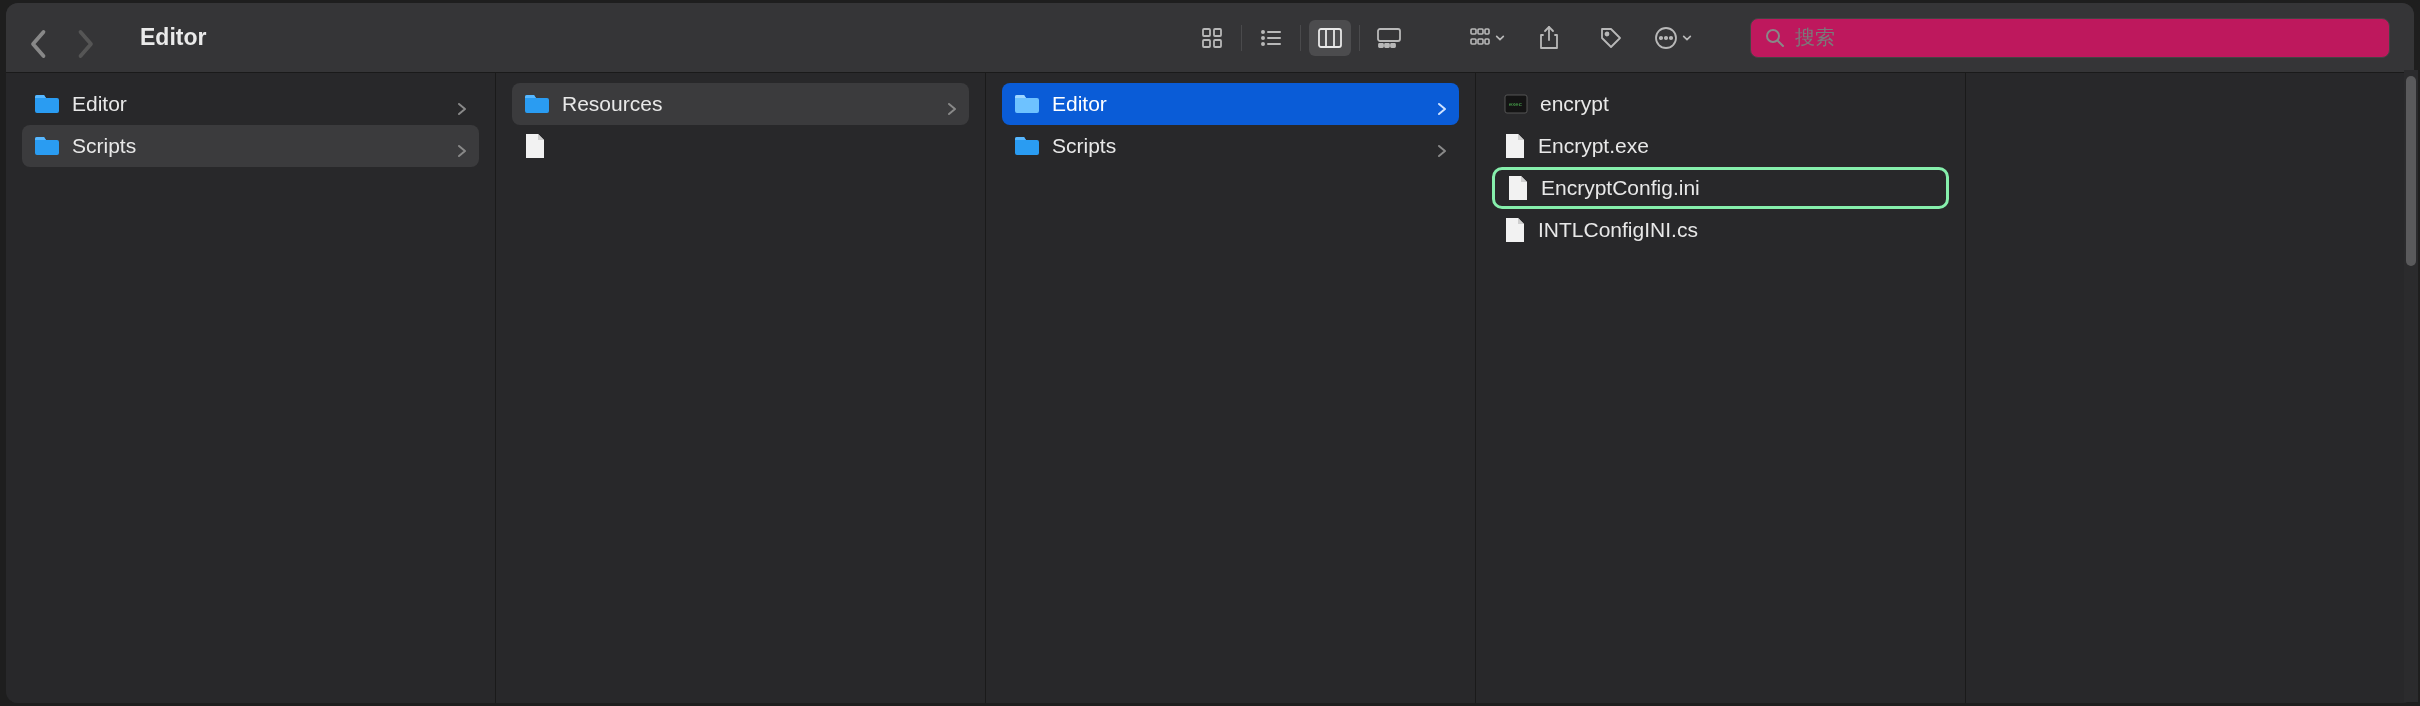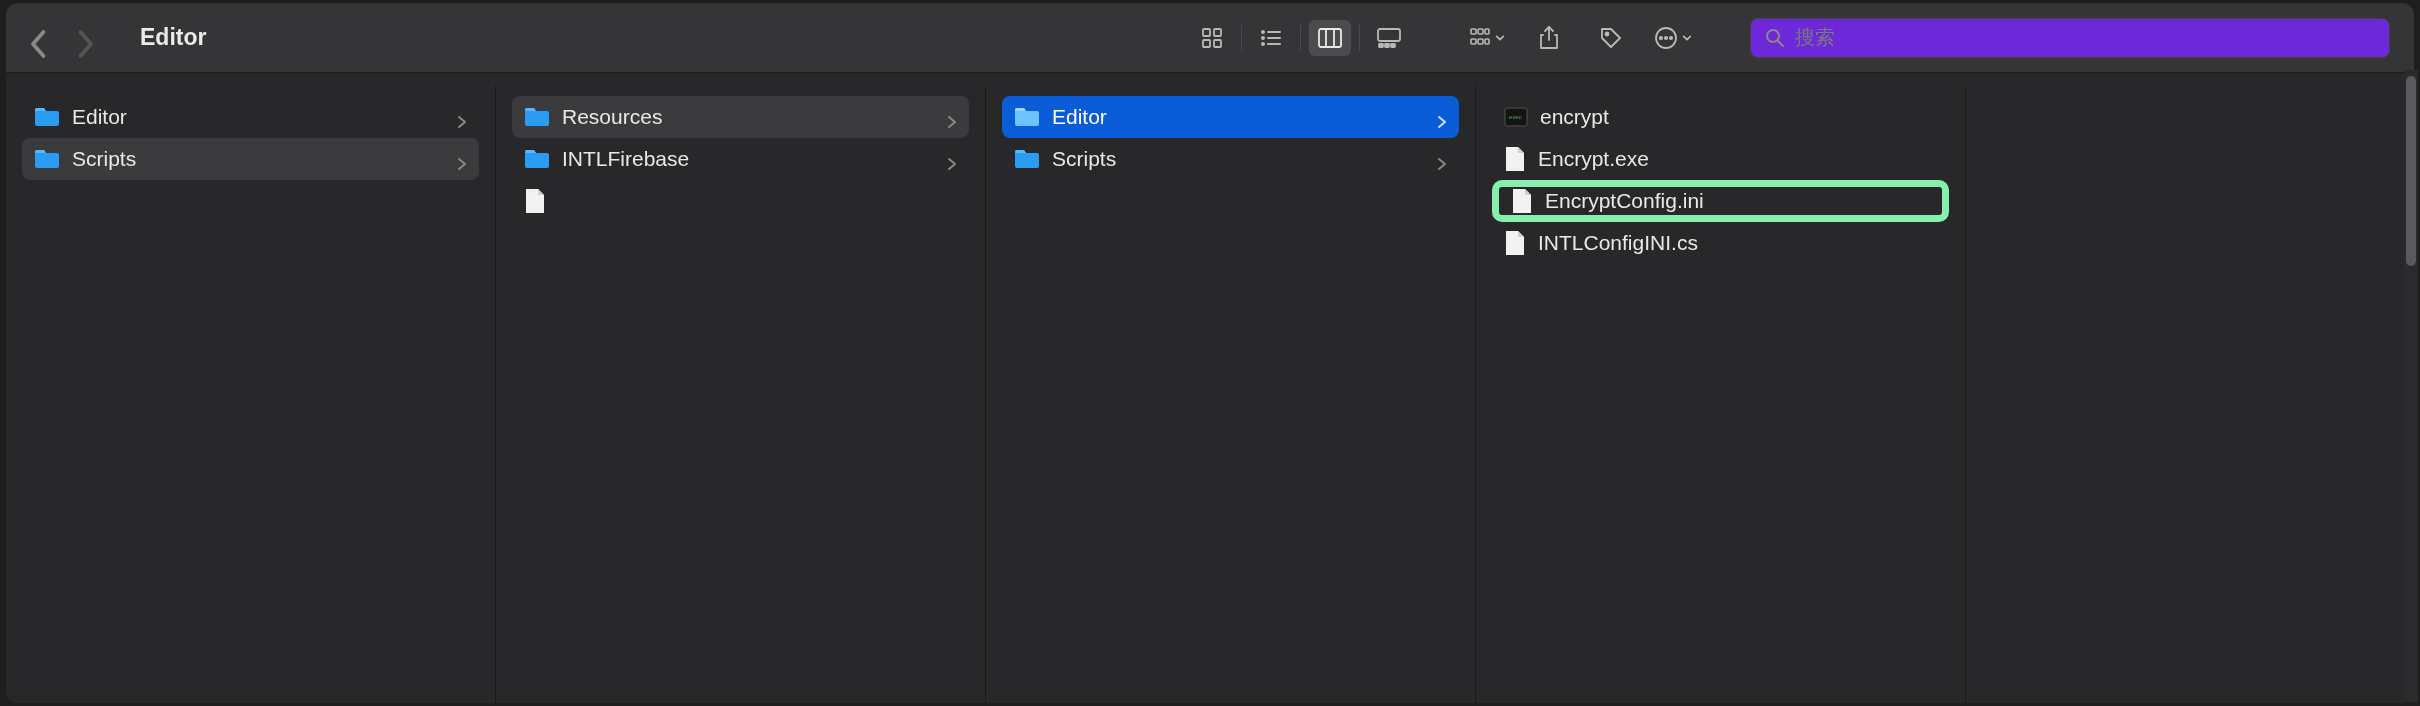--- a/index.html
+++ b/index.html
@@ -16,21 +16,20 @@
       overflow: hidden;
     }
     .window {
       background: #28282a;
       border-radius: 12px;
       margin: 3px 6px;
       height: 700px;
       display: flex;
       flex-direction: column;
       overflow: hidden;
-      gap: 13px;
     }
     .toolbar {
       height: 70px;
       background: #353537;
       display: flex;
       align-items: center;
       padding: 0 24px;
       gap: 18px;
       border-bottom: 1px solid #1a1a1a;
     }
@@ -96,21 +95,21 @@
     .toolbar-group {
       display: flex;
       align-items: center;
       gap: 24px;
       margin-left: 40px;
     }
     .search-box {
       margin-left: 40px;
       width: 640px;
       height: 40px;
-      background: #6d28d9;
+      background: #be185d;
       border: 1px solid #444;
       border-radius: 8px;
       display: flex;
       align-items: center;
       padding: 8px 14px;
       gap: 10px;
     }
     .search-box input {
       background: transparent;
       border: none;
@@ -149,21 +148,21 @@
       position: relative;
     }
     .row.selected-path {
       background: #3b3b3d;
     }
     .row.selected-active {
       background: #0a5cd7;
       color: #fff;
     }
     .row.highlighted {
-      border: 7px solid #86efac;
+      border: 3px solid #86efac;
       border-radius: 10px;
     }
     .folder-icon {
       width: 26px;
       height: 20px;
       position: relative;
       flex-shrink: 0;
     }
     .folder-icon svg {
       width: 100%;
@@ -356,30 +355,20 @@
           <div class="folder-icon"><svg viewBox="0 0 26 20">
               <path d="M1 3 Q1 1 3 1 L10 1 L12 4 L23 4 Q25 4 25 6 L25 17 Q25 19 23 19 L3 19 Q1 19 1 17 Z" fill="#2a9cf2"></path>
               <path d="M1 3 Q1 1 3 1 L10 1 L12 4 L1 4 Z" fill="#57b7ff"></path>
             </svg></div>
           <div class="row-label">Resources</div>
           <div class="chevron"><svg viewBox="0 0 10 14" fill="none" stroke="currentColor" stroke-width="2" stroke-linecap="round" stroke-linejoin="round">
               <polyline points="2,2 8,7 2,12"></polyline>
             </svg></div>
         </div>
         <div class="row">
-          <div class="folder-icon"><svg viewBox="0 0 26 20">
-              <path d="M1 3 Q1 1 3 1 L10 1 L12 4 L23 4 Q25 4 25 6 L25 17 Q25 19 23 19 L3 19 Q1 19 1 17 Z" fill="#2a9cf2"></path>
-              <path d="M1 3 Q1 1 3 1 L10 1 L12 4 L1 4 Z" fill="#57b7ff"></path>
-            </svg></div>
-          <div class="row-label">INTLFirebase</div>
-          <div class="chevron"><svg viewBox="0 0 10 14" fill="none" stroke="currentColor" stroke-width="2" stroke-linecap="round" stroke-linejoin="round">
-              <polyline points="2,2 8,7 2,12"></polyline>
-            </svg></div>
-        </div>
-        <div class="row">
           <div class="file-icon"><svg viewBox="0 0 22 26">
               <path d="M2 1 L14 1 L20 7 L20 25 L2 25 Z" fill="#f2f2f2"></path>
               <path d="M14 1 L14 7 L20 7 Z" fill="#cfcfcf"></path>
             </svg></div>
         </div>
       </div>
       <div class="column">
         <div class="row selected-active">
           <div class="folder-icon"><svg viewBox="0 0 26 20">
               <path d="M1 3 Q1 1 3 1 L10 1 L12 4 L23 4 Q25 4 25 6 L25 17 Q25 19 23 19 L3 19 Q1 19 1 17 Z" fill="#6ec2ff"></path>

